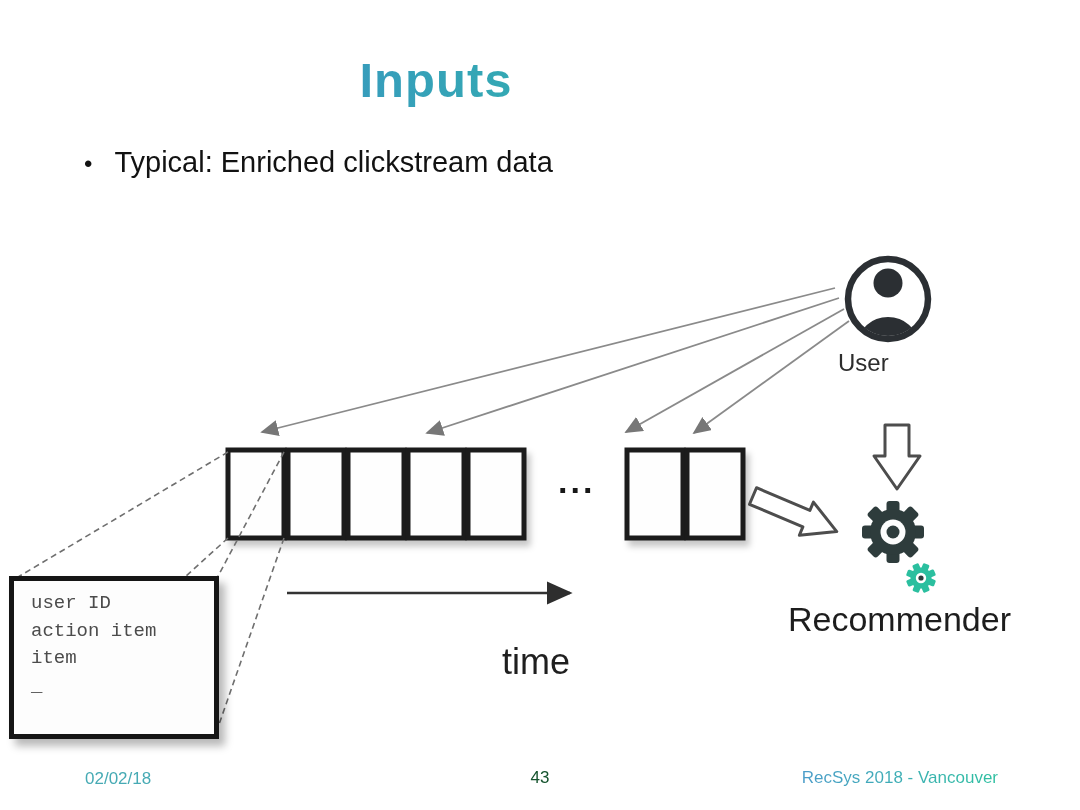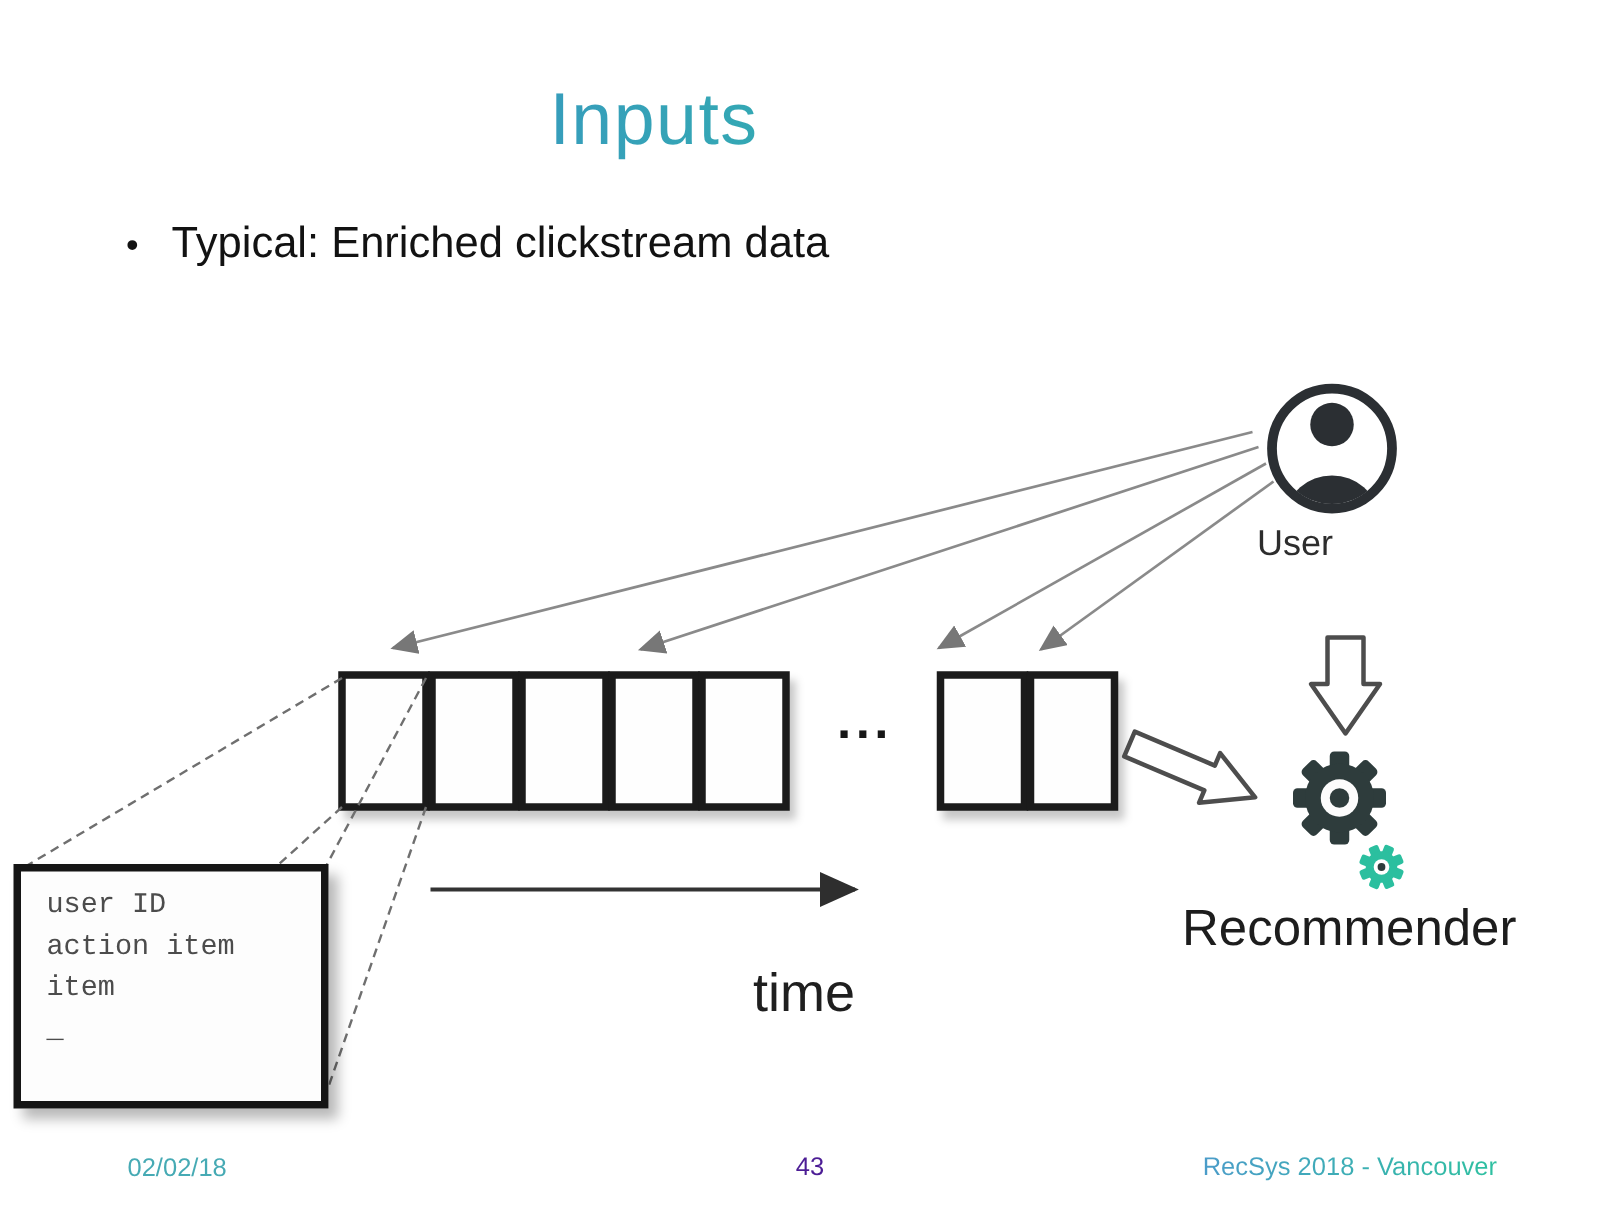--- a/index.html
+++ b/index.html
@@ -4,21 +4,21 @@
 <style>
   html,body{margin:0;padding:0;}
   body{
     width:1080px;height:810px;background:#ffffff;position:relative;
     font-family:"Liberation Sans",sans-serif;overflow:hidden;
   }
   .abs{position:absolute;}
   
   .slide-title{
     top:52px;left:0;width:872px;text-align:center;
-    font-size:49px;font-weight:400;letter-spacing:1px;
+    font-size:49px;font-weight:700;letter-spacing:1px;
     background:linear-gradient(90deg,#3e82cf 0%,#2cc3a0 100%);
     -webkit-background-clip:text;background-clip:text;color:transparent;
     z-index:3;
   }
   .bullet-line{
     top:146px;left:84px;font-size:29px;color:#121212;z-index:3;
     display:flex;align-items:baseline;
   }
   .bullet-marker{font-size:24px;margin-right:22px;color:#121212;}
   .label-user{
@@ -43,21 +43,21 @@
     background:#fdfdfd;border:5px solid #151515;z-index:4;
     box-shadow:6px 7px 8px rgba(0,0,0,0.28);
     padding:9px 6px 0 17px;
   }
   .record-line{
     font-family:"Liberation Mono",monospace;
     font-size:19px;line-height:27.5px;color:#4c4c4c;white-space:pre;
   }
   
   .footer-date{top:769px;left:85px;font-size:17px;color:#46aab4;z-index:3;}
-  .footer-page{top:768px;left:0;width:1080px;text-align:center;font-size:17px;color:#4c1d95;z-index:3;}
+  .footer-page{top:768px;left:0;width:1080px;text-align:center;font-size:17px;color:#14532d;z-index:3;}
   .footer-venue{
     top:768px;right:82px;font-size:17px;z-index:3;
     background:linear-gradient(90deg,#4b9cc9 0%,#2ec0a0 100%);
     -webkit-background-clip:text;background-clip:text;color:transparent;
   }
   
   .diagram-svg{position:absolute;top:0;left:0;z-index:1;}
   .cell{fill:#fefefe;stroke:#1b1b1b;stroke-width:5;}
   .cellshadow{filter:drop-shadow(4px 6px 3px rgba(0,0,0,0.22));}
   .dash{stroke:#6f6f6f;stroke-width:1.6;stroke-dasharray:6 4;fill:none;}

